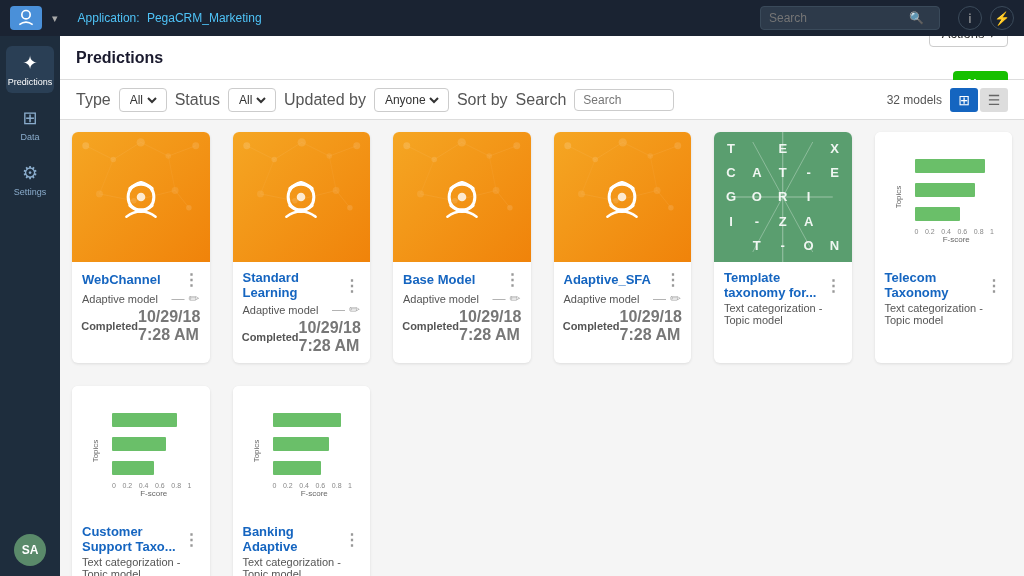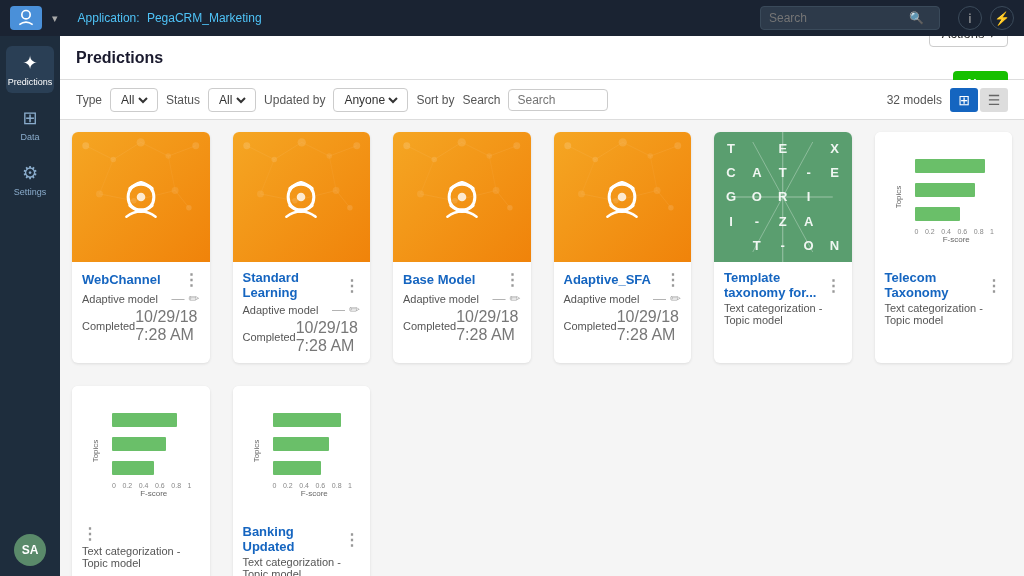--- a/index.html
+++ b/index.html
@@ -172,21 +172,21 @@
     .filter-bar {
       background: #fff;
       border-bottom: 1px solid #ddd;
       height: 40px;
       display: flex;
       align-items: center;
       padding: 0 16px;
       gap: 8px;
       flex-shrink: 0;
     }
-    .filter-label { color: #555; font-size: 12px; }
+    .filter-label { color: #555; font-size: 16px; }
     .filter-select {
       border: 1px solid #ccc;
       border-radius: 4px;
       padding: 3px 6px;
       font-size: 12px;
       background: #fff;
       color: #333;
       cursor: pointer;
       display: flex; align-items: center; gap: 4px;
     }
@@ -272,21 +272,21 @@
       color: #1565c0;
       font-size: 13px;
       font-weight: bold;
       cursor: pointer;
       display: flex; align-items: center; justify-content: space-between;
     }
     .card-title-link { color: #1565c0; text-decoration: none; }
     .card-menu { color: #999; cursor: pointer; font-size: 16px; font-weight: bold; }
     .card-type { color: #555; font-size: 11px; margin-top: 2px; display: flex; align-items: center; justify-content: space-between; }
     .card-type-icons { display: flex; align-items: center; gap: 4px; color: #aaa; font-size: 13px; }
-    .card-status { color: #555; font-size: 11px; margin-top: 2px; display: flex; align-items: center; justify-content: center; }
+    .card-status { color: #555; font-size: 11px; margin-top: 2px; display: flex; align-items: center; justify-content: center; font-weight: bold; }
     .card-date { color: #777; font-size: 16px; }
 
     
     .bar-chart {
       width: 100%;
       height: 100%;
       padding: 8px 4px 4px 30px;
       display: flex;
       flex-direction: column;
       justify-content: center;
@@ -743,20 +743,21 @@
                     <span>0.6</span>
                     <span>0.8</span>
                     <span>1</span>
                   </div>
     <div class="chart-x-label">F-score</div>
   </div>
               </div>
             </div>
     <div class="card-body">
       <div class="card-title">
+        <a class="card-title-link" href="#">Customer Support Taxo...</a>
         <span class="card-menu">⋮</span>
       </div>
       <div class="card-type">
         <span>Text categorization - Topic model</span>
 
       </div>
 
     </div>
   </div>
           <div class="model-card">
@@ -780,21 +781,21 @@
                     <span>0.6</span>
                     <span>0.8</span>
                     <span>1</span>
                   </div>
     <div class="chart-x-label">F-score</div>
   </div>
               </div>
             </div>
     <div class="card-body">
       <div class="card-title">
-        <a class="card-title-link" href="#">Banking Updated</a>
+        <a class="card-title-link" href="#">Banking Adaptive</a>
         <span class="card-menu">⋮</span>
       </div>
       <div class="card-type">
         <span>Text categorization - Topic model</span>
 
       </div>
 
     </div>
   </div>
         </div>

